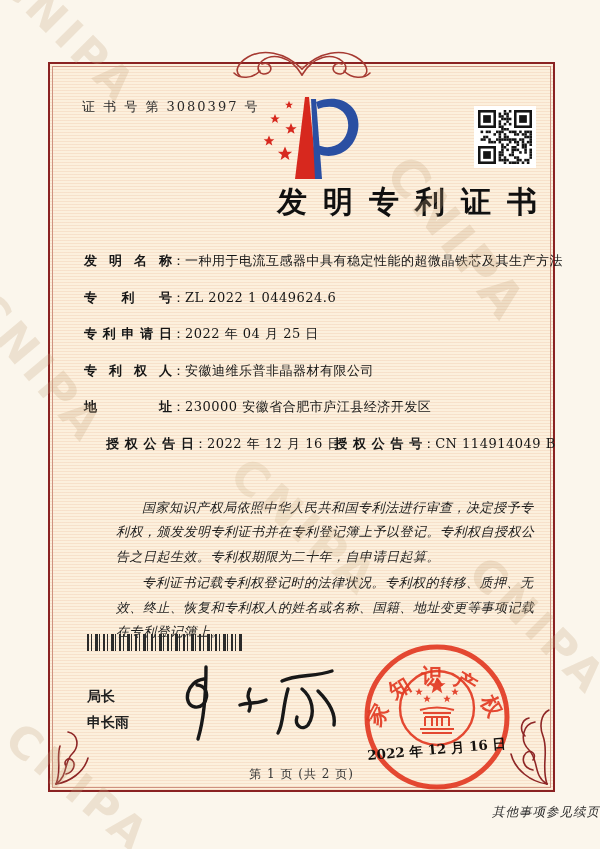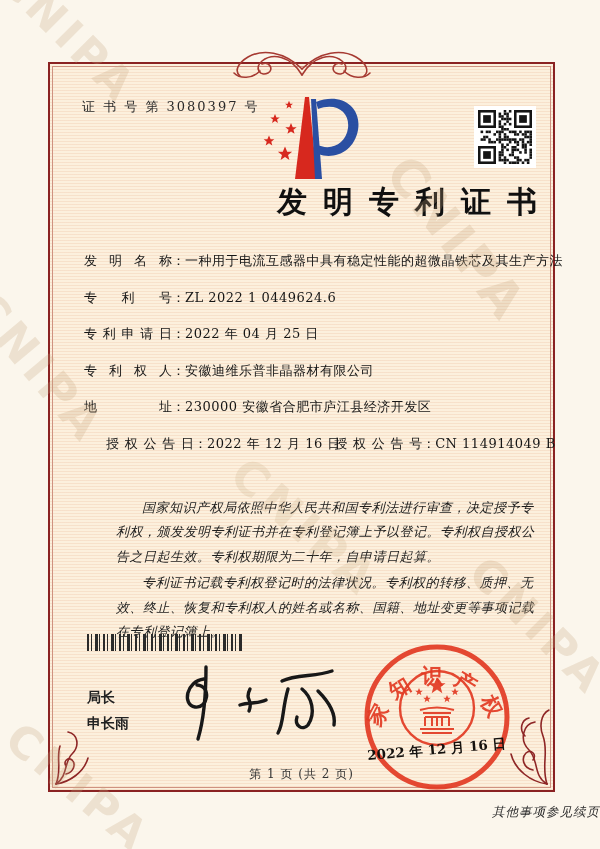--- a/index.html
+++ b/index.html
@@ -28,32 +28,32 @@
   .cert-no{position:absolute;left:32px;top:34px;font-size:13px;letter-spacing:2px;color:#2a2a2a;}
   .logo{position:absolute;left:192px;top:30px;}
   .qr{position:absolute;left:424px;top:42px;width:62px;height:62px;background:#fff;
       display:flex;align-items:center;justify-content:center;}
   .title{position:absolute;left:0;right:0;top:118px;text-align:right;font-size:30px;
          font-weight:bold;letter-spacing:16px;text-indent:16px;color:#101010;}
   
   .fields{position:absolute;left:34px;top:186px;width:462px;font-size:13px;}
   .frow{margin-bottom:14.5px;line-height:22px;white-space:nowrap;}
   .flabel{display:inline-block;width:88px;text-align:justify;text-align-last:justify;
-          font-weight:400;vertical-align:top;}
+          font-weight:700;vertical-align:top;}
   .fcolon{display:inline-block;width:13px;}
   .fvalue{letter-spacing:0.5px;}
   .grant-row .pair1{display:inline-block;width:224px;margin-left:22px;}
   
   .body-text{position:absolute;left:22px;right:18px;top:432px;font-size:13px;line-height:1.88;
              font-style:italic;color:#1c1c1c;margin-left:44px;}
   .body-text p{margin:0 0 2px 0;text-indent:2em;letter-spacing:0.5px;}
   
   .barcode{position:absolute;left:37px;top:570px;width:156px;height:17px;
     background:repeating-linear-gradient(90deg,#2b2b2b 0 2px,rgba(0,0,0,0) 2px 4px,#2b2b2b 4px 5px,rgba(0,0,0,0) 5px 8px,#2b2b2b 8px 11px,rgba(0,0,0,0) 11px 12px,#2b2b2b 12px 13px,rgba(0,0,0,0) 13px 16px);}
-  .director{position:absolute;left:37px;top:620px;font-size:14px;font-weight:bold;line-height:26px;color:#222;}
+  .director{position:absolute;left:37px;top:620px;font-size:14px;font-weight:bold;line-height:26px;color:#222;font-family:Liberation Serif, serif;}
   .signature{position:absolute;left:120px;top:595px;}
   .seal{position:absolute;left:312px;top:578px;}
   .page-ind{position:absolute;left:0;right:0;top:702px;text-align:center;font-size:12px;color:#333;letter-spacing:1px;}
   .footer-note{position:absolute;left:0;right:0;top:804px;text-align:right;font-size:12.5px;
                font-style:italic;color:#2e2e2e;letter-spacing:1px;z-index:2;}
 </style>
 </head>
 <body>
 
 <div class="page">

